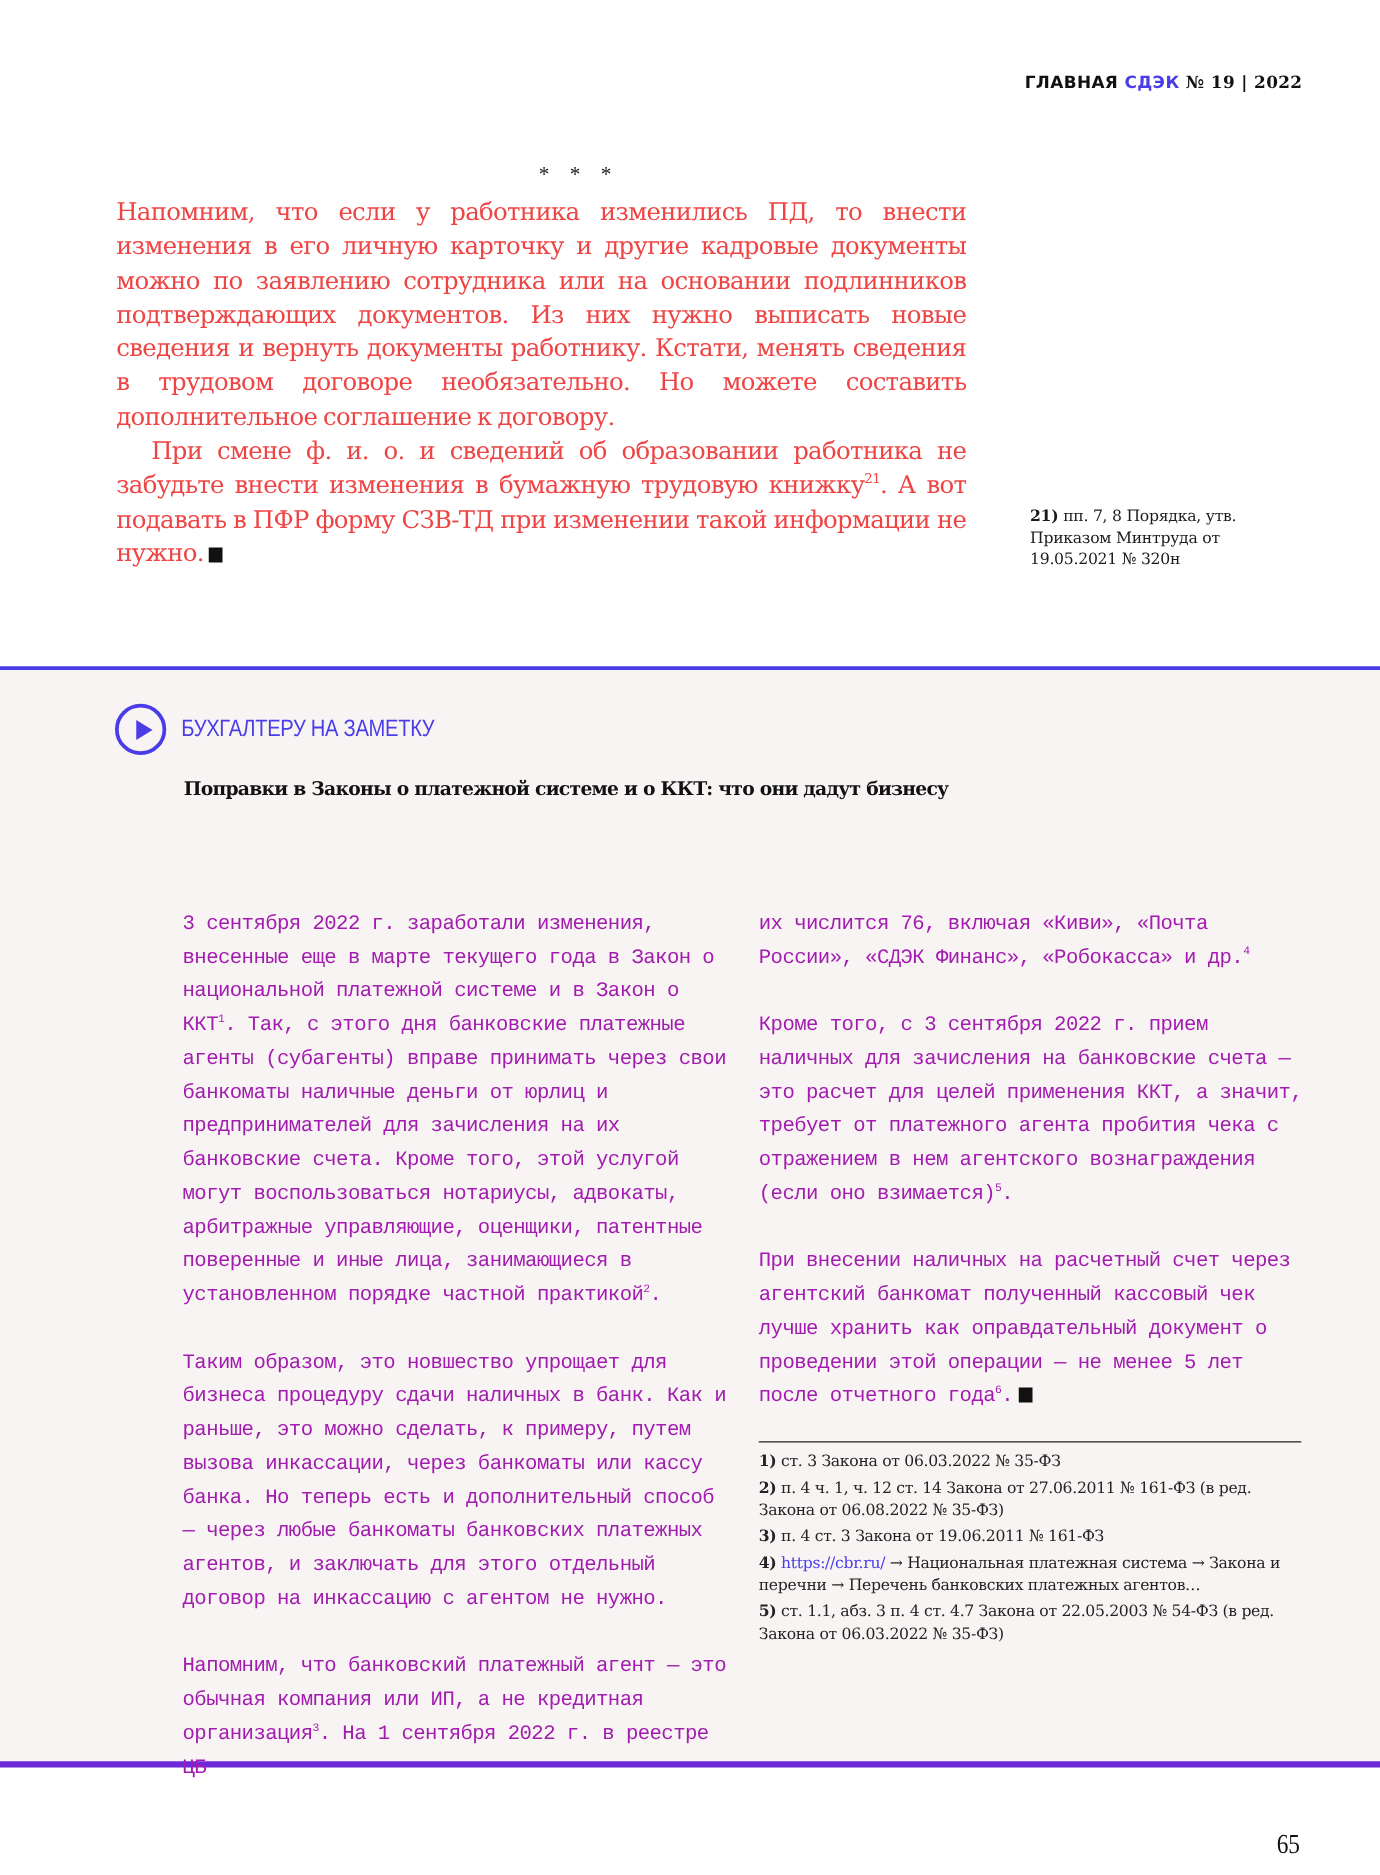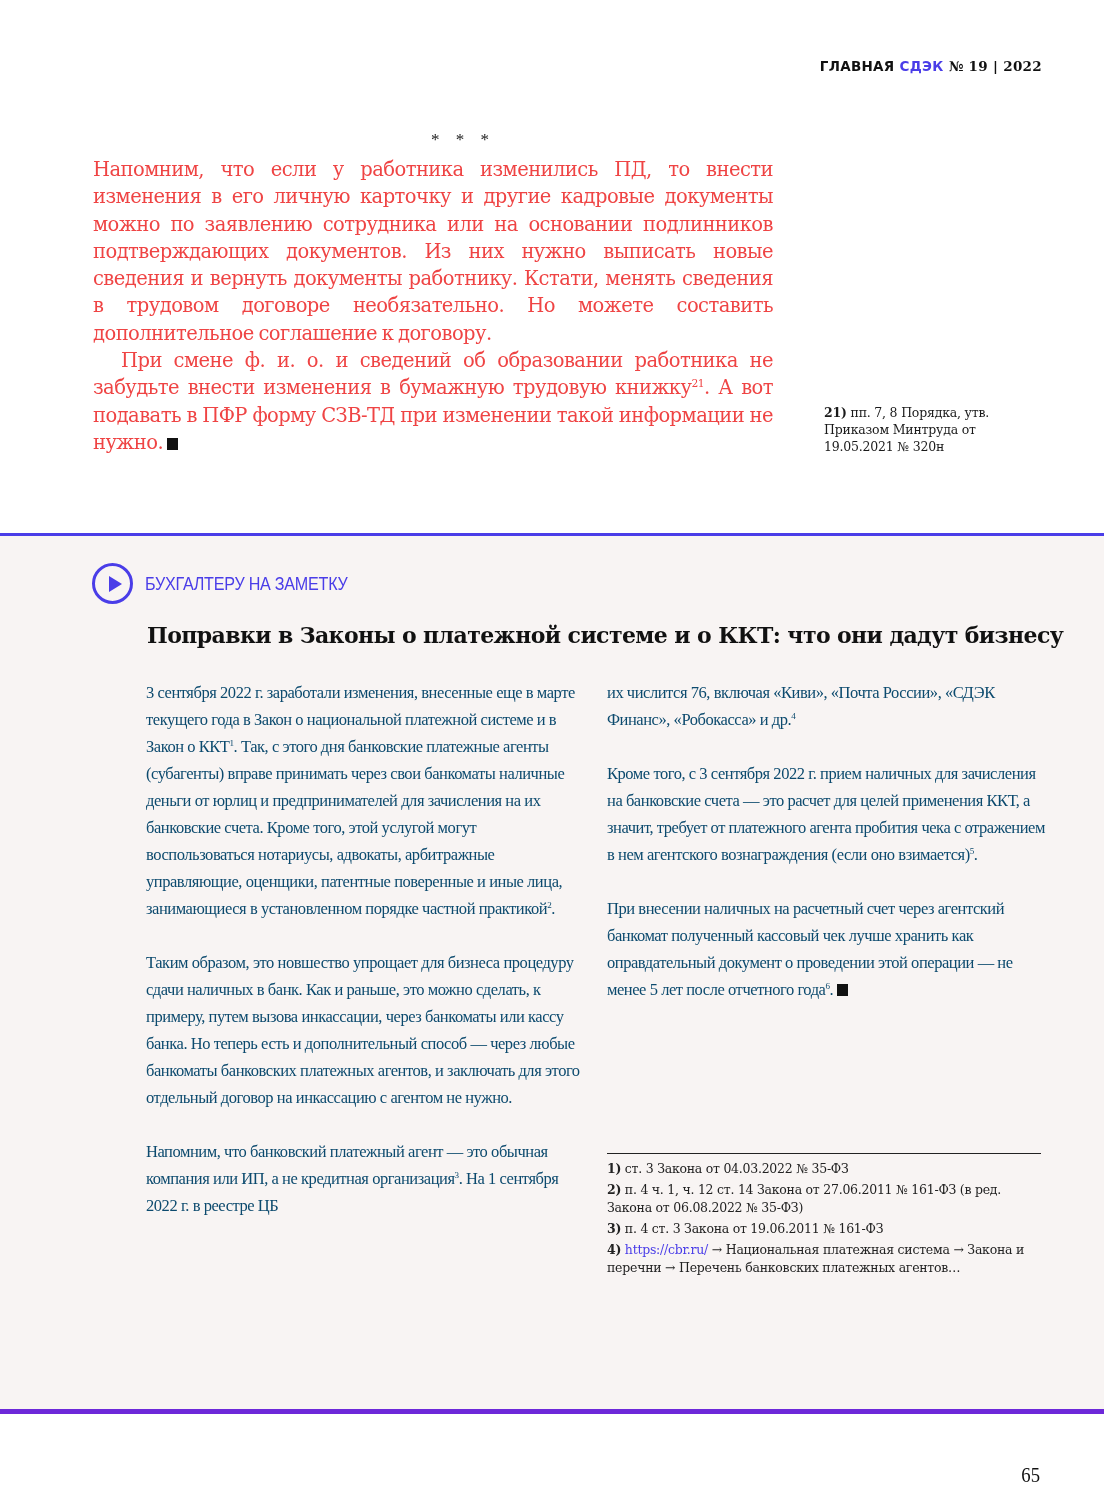--- a/index.html
+++ b/index.html
@@ -20,23 +20,23 @@
 
   .side-note { position: absolute; top: 404px; left: 824px; width: 200px; font-family: "DejaVu Serif", serif; font-size: 12.5px; line-height: 17px; color: #1a1a1a; letter-spacing: -0.2px; }
   .side-note b { font-weight: bold; }
 
   .box { position: absolute; top: 533px; left: 0; width: 1104px; height: 881px; background: #f8f4f3; border-top: 3px solid #4a3de8; border-bottom: 5px solid #6d28d9; }
   .rubric { position: absolute; top: 27px; left: 92px; display: flex; align-items: center; }
   .play-icon { width: 41px; height: 41px; border: 3px solid #4a3de8; border-radius: 50%; position: relative; }
   .play-icon::after { content: ""; position: absolute; left: 14px; top: 10px; border-left: 13px solid #4a3de8; border-top: 8px solid transparent; border-bottom: 8px solid transparent; }
   .rubric-label { margin-left: 12px; font-family: "Liberation Sans", sans-serif; font-size: 19px; color: #4a3de8; letter-spacing: -0.3px; transform: scaleX(0.85); transform-origin: left center; }
 
-  .box-title { position: absolute; top: 86px; left: 147px; font-family: "DejaVu Serif", serif; font-weight: bold; font-size: 22px; color: #111; letter-spacing: -0.6px; white-space: nowrap; }
+  .box-title { position: absolute; top: 86px; left: 147px; font-family: "DejaVu Serif", serif; font-weight: bold; font-size: 15px; color: #111; letter-spacing: -0.6px; white-space: nowrap; }
 
-  .body-col { position: absolute; font-family: Liberation Serif, serif; font-size: 16.5px; line-height: 27px; color: #0c4a6e; letter-spacing: -0.45px; }
+  .body-col { position: absolute; font-family: Liberation Mono, monospace; font-size: 16.5px; line-height: 27px; color: #a21caf; letter-spacing: -0.45px; margin-top: 46px; }
   .body-col p { margin-bottom: 27px; }
   .col-left { top: 143px; left: 146px; width: 440px; }
   .col-right { top: 143px; left: 607px; width: 440px; }
 
   .footnotes { position: absolute; top: 617px; left: 607px; width: 434px; border-top: 1.5px solid #222; padding-top: 6px; font-family: "DejaVu Serif", serif; font-size: 12.5px; line-height: 18px; color: #222; letter-spacing: -0.25px; }
   .footnotes .fn { margin-bottom: 3px; }
   .footnotes b { font-weight: bold; }
   .footnotes .link { color: #4a3de8; }
 
   .page-number { position: absolute; top: 1488px; right: 64px; font-family: "Liberation Serif", serif; font-size: 22px; color: #111; transform: translateY(-100%) scaleX(0.85); transform-origin: right; }
@@ -77,20 +77,21 @@
     <p><span>Напомним, что банковский платежный агент — это обычная компания или ИП, а не кредитная организация</span><sup>3</sup><span>. На 1 сентября 2022 г. в реестре ЦБ</span></p>
   </div>
 
   <div class="body-col col-right">
     <p><span>их числится 76, включая «Киви», «Почта России», «СДЭК Финанс», «Робокасса» и др.</span><sup>4</sup></p>
     <p><span>Кроме того, с 3 сентября 2022 г. прием наличных для зачисления на банковские счета — это расчет для целей применения ККТ, а значит, требует от платежного агента пробития чека с отражением в нем агентского вознаграждения (если оно взимается)</span><sup>5</sup><span>.</span></p>
     <p><span>При внесении наличных на расчетный счет через агентский банкомат полученный кассовый чек лучше хранить как оправдательный документ о проведении этой операции — не менее 5 лет после отчетного года</span><sup>6</sup><span>.</span><span class="endmark"></span></p>
   </div>
 
   <div class="footnotes">
-    <div class="fn"><b>1)</b> <span>ст. 3 Закона от 04.03.2022 № 35-ФЗ</span></div>
+    <div class="fn"><b>1)</b> <span>ст. 3 Закона от 06.03.2022 № 35-ФЗ</span></div>
     <div class="fn"><b>2)</b> <span>п. 4 ч. 1, ч. 12 ст. 14 Закона от 27.06.2011 № 161-ФЗ (в ред. Закона от 06.08.2022 № 35-ФЗ)</span></div>
     <div class="fn"><b>3)</b> <span>п. 4 ст. 3 Закона от 19.06.2011 № 161-ФЗ</span></div>
     <div class="fn"><b>4)</b> <span class="link">https://cbr.ru/</span><span> → Национальная платежная система → Закона и перечни → Перечень банковских платежных агентов…</span></div>
+    <div class="fn"><b>5)</b> <span>ст. 1.1, абз. 3 п. 4 ст. 4.7 Закона от 22.05.2003 № 54-ФЗ (в ред. Закона от 06.03.2022 № 35-ФЗ)</span></div>
   </div>
 </div>
 
 <div class="page-number">65</div>
 
 </body></html>

